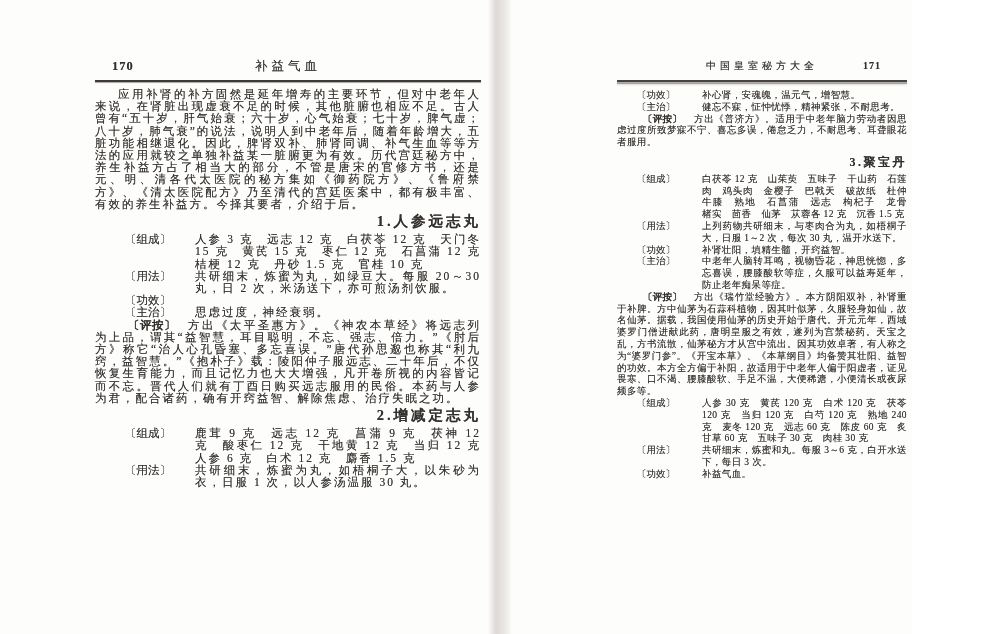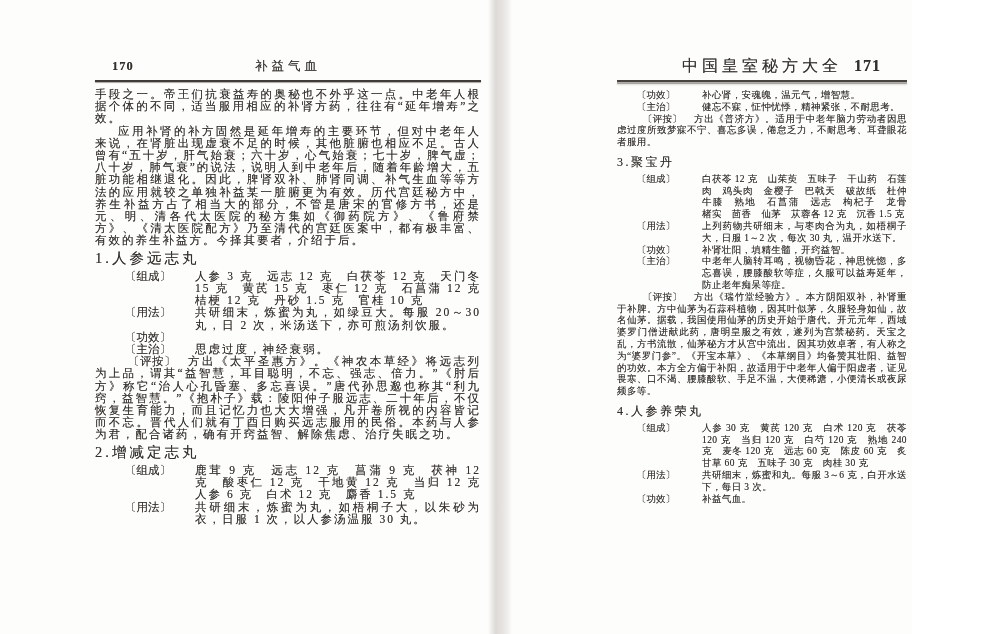--- a/index.html
+++ b/index.html
@@ -21,66 +21,65 @@
 
   .page{position:absolute;top:60px;}
   .page-left{left:95px;width:386px;font-size:11.5px;line-height:12.2px;letter-spacing:2px;}
   .page-right{left:617px;width:290px;font-size:9.5px;line-height:11.8px;letter-spacing:0.4px;}
   .page p{margin:0;text-align:justify;text-align-last:left;}
   .page-left,.page-right{text-shadow:0 0 0.5px rgba(45,40,35,0.55);}
 
   
   .running-head{position:relative;height:16px;letter-spacing:1px;}
   .page-left .running-head{font-size:12.5px;}
-  .page-right .running-head{font-size:16px;}
+  .page-right .running-head{font-size:10px;}
   .pageno{position:absolute;top:0;font-weight:bold;letter-spacing:1px;}
   .page-left .pageno{left:17px;}
   .page-right .pageno{right:26px;}
   .run-title{position:absolute;left:0;right:0;text-align:center;letter-spacing:4px;}
   .rule{margin-top:4px;}
   .page-left .rule{height:2px;background:#3f3b38;box-shadow:0 1px 1px rgba(70,62,55,.45);}
   .page-right .rule{height:2px;background:#474341;box-shadow:0 2px 0 rgba(92,85,78,.45),0 3px 2px rgba(92,85,78,.2);}
 
   .body-block{margin-top:6px;}
   .indent{text-indent:2em;}
 
-  .rx-title{text-align:left;font-weight:normal;}
+  .rx-title{text-align:right;font-weight:bold;}
   .page-left .rx-title{font-size:14.5px;letter-spacing:3px;margin:5px 0 6px;}
   .page-right .rx-title{font-size:12px;letter-spacing:2.5px;margin:8px 0 5px;}
 
   .entry{display:flex;align-items:flex-start;gap:24px;}
   .page-left .entry{padding-left:30px;}
   .page-right .entry{padding-left:20px;}
   .entry .label{flex:0 0 42px;letter-spacing:0;white-space:nowrap;}
   .page-right .entry .label{flex:0 0 41px;}
   .entry .text{flex:1;text-align:justify;text-align-last:left;}
 
   .review{margin-top:8px;}
   .page-left .review{text-indent:33px;}
   .page-right .review{text-indent:26px;}
-  .review .label{letter-spacing:0;margin-right:12px;}
+  .review .label{letter-spacing:0;margin-right:12px;font-weight:bold;}
   .gap-m{margin-top:8px;}
 
   .speck{position:absolute;left:136px;top:468px;width:4px;height:2px;background:#8c8885;border-radius:50%;}
 </style>
 </head>
 <body>
 
 <div class="spread">
   <div class="gutter"></div>
 
   <div class="page page-left">
     <div class="running-head">
       <span class="pageno">170</span>
       <span class="run-title">补益气血</span>
     </div>
     <div class="rule"></div>
 
     <div class="body-block">
-      <p>手段之一。帝王们抗衰益寿的奥秘也不外乎这一点。中老年人根据个体的不同，适当服用相应的补肾方药，往往有“延年增寿”之效。</p>
       <p class="indent">应用补肾的补方固然是延年增寿的主要环节，但对中老年人来说，在肾脏出现虚衰不足的时候，其他脏腑也相应不足。古人曾有“五十岁，肝气始衰；六十岁，心气始衰；七十岁，脾气虚；八十岁，肺气衰”的说法，说明人到中老年后，随着年龄增大，五脏功能相继退化。因此，脾肾双补、肺肾同调、补气生血等等方法的应用就较之单独补益某一脏腑更为有效。历代宫廷秘方中，养生补益方占了相当大的部分，不管是唐宋的官修方书，还是元、明、清各代太医院的秘方集如《御药院方》、《鲁府禁方》、《清太医院配方》乃至清代的宫廷医案中，都有极丰富、有效的养生补益方。今择其要者，介绍于后。</p>
     </div>
 
     <div class="rx-title">1.人参远志丸</div>
 
     <div class="entry">
       <span class="label">〔组成〕</span>
       <span class="text">人参 3 克　远志 12 克　白茯苓 12 克　天门冬 15 克　黄芪 15 克　枣仁 12 克　石菖蒲 12 克　桔梗 12 克　丹砂 1.5 克　官桂 10 克</span>
     </div>
     <div class="entry">
@@ -142,21 +141,20 @@
       <span class="label">〔功效〕</span>
       <span class="text">补肾壮阳，填精生髓，开窍益智。</span>
     </div>
     <div class="entry">
       <span class="label">〔主治〕</span>
       <span class="text">中老年人脑转耳鸣，视物昏花，神思恍惚，多忘喜误，腰膝酸软等症，久服可以益寿延年，防止老年痴呆等症。</span>
     </div>
 
     <p class="review"><span class="label">〔评按〕</span><span>方出《瑞竹堂经验方》。本方阴阳双补，补肾重于补脾。方中仙茅为石蒜科植物，因其叶似茅，久服轻身如仙，故名仙茅。据载，我国使用仙茅的历史开始于唐代。开元元年，西域婆罗门僧进献此药，唐明皇服之有效，遂列为宫禁秘药。天宝之乱，方书流散，仙茅秘方才从宫中流出。因其功效卓著，有人称之为“婆罗门参”。《开宝本草》、《本草纲目》均备赞其壮阳、益智的功效。本方全方偏于补阳，故适用于中老年人偏于阳虚者，证见畏寒、口不渴、腰膝酸软、手足不温，大便稀溏，小便清长或夜尿频多等。</span></p>
 
-    <div class="rx-title">4.人参养荣丸</div>
 
     <div class="entry">
       <span class="label">〔组成〕</span>
       <span class="text">人参 30 克　黄芪 120 克　白术 120 克　茯苓 120 克　当归 120 克　白芍 120 克　熟地 240 克　麦冬 120 克　远志 60 克　陈皮 60 克　炙甘草 60 克　五味子 30 克　肉桂 30 克</span>
     </div>
     <div class="entry">
       <span class="label">〔用法〕</span>
       <span class="text">共研细末，炼蜜和丸。每服 3～6 克，白开水送下，每日 3 次。</span>
     </div>
     <div class="entry">

